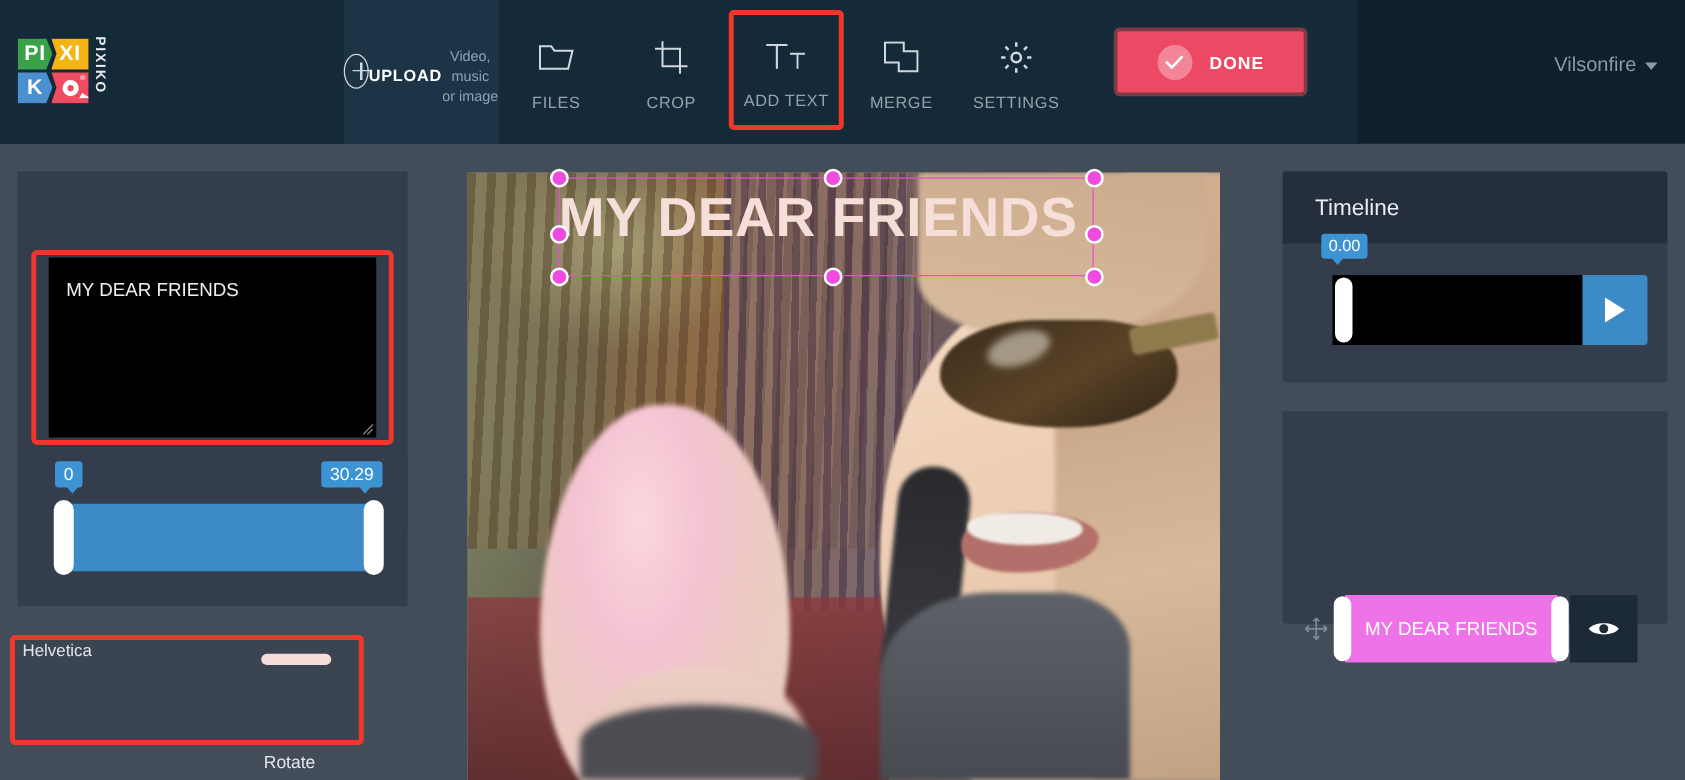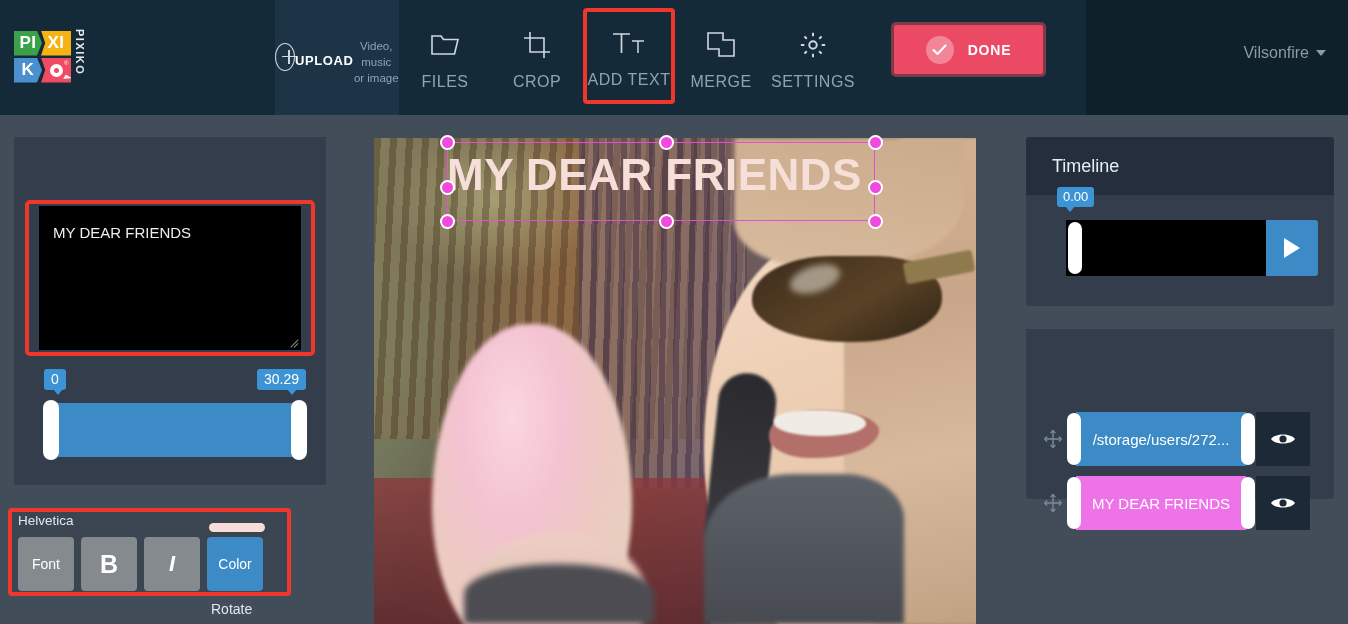--- a/index.html
+++ b/index.html
@@ -69,21 +69,21 @@
   .plus-circle::after  { top: 6px; left: 12.2px; height: 14px; width: 1.6px; }
   .upload-title { font-size: 13px; font-weight: bold; color: #fff; letter-spacing: 0.6px; }
   .upload-sub { font-size: 11.5px; color: #8da4b5; line-height: 16px; text-align: center; margin-top: 3px; }
 
   .tools { position: absolute; left: 399px; top: 0; height: 115px; display: flex; }
   .tool {
     width: 92px; height: 115px; display: flex; flex-direction: column;
     align-items: center; justify-content: center; cursor: pointer; position: relative;
   }
   .tool .ico { height: 40px; display: flex; align-items: center; justify-content: center; }
-  .tool .lbl { font-size: 16px; color: #93a3ae; letter-spacing: 0.5px; margin-top: 8px; }
+  .tool .lbl { font-size: 13px; color: #93a3ae; letter-spacing: 0.5px; margin-top: 8px; }
   .tool.hl {
     border: 4px solid #f0372b; border-radius: 4px; height: 96px; margin-top: 8px;
     width: 92px;
   }
 
   .done-btn {
     position: absolute; left: 891px; top: 22px; width: 155px; height: 55px;
     background: #ec4a64; border: 3px solid #7d3a47; border-radius: 5px;
     display: flex; align-items: center; justify-content: center; cursor: pointer;
   }
@@ -463,26 +463,20 @@
     <div class="sl-bubble" style="left:30px;">0</div>
     <div class="sl-bubble right" style="right:20px;">30.29</div>
     <div class="sl-track"></div>
     <div class="sl-handle" style="left:29px;"></div>
     <div class="sl-handle" style="left:277px;"></div>
   </div>
 
   <div class="font-hl"></div>
   <div class="font-name">Helvetica</div>
   <div class="color-swatch"></div>
-  <div class="fbtns">
-    <div class="fbtn font-b">Font</div>
-    <div class="fbtn bold-b">B</div>
-    <div class="fbtn ital-b">I</div>
-    <div class="fbtn color-b">Color</div>
-  </div>
   <div class="rotate-lbl">Rotate</div>
 
   <div class="canvas">
     <div class="vid-bg">
       <div class="backdrop"></div>
       <div class="shelf"></div>
       <div class="shelf2"></div>
       <div class="counter"></div>
       <div class="pinkhair"></div>
       <div class="pinkhair2"></div>
@@ -521,40 +515,20 @@
   <div class="tl-track"></div>
   <div class="tl-handle"></div>
   <div class="play-btn">
     <div class="play-tri"></div>
   </div>
 
   <div class="right-panel" style="top:329px;">
     <div class="rp-body" style="height:170px;"></div>
   </div>
 
-  <div class="obj-row" style="top:412px;">
-    <div class="obj-drag">
-      <svg width="20" height="20" viewBox="0 0 20 20" fill="none" stroke="#7a8a99" stroke-width="1.4">
-        <path d="M10 1.5v17M1.5 10h17"></path>
-        <path d="M10 1.5l-2.4 2.6M10 1.5l2.4 2.6M10 18.5l-2.4-2.6M10 18.5l2.4-2.6M1.5 10l2.6-2.4M1.5 10l2.6 2.4M18.5 10l-2.6-2.4M18.5 10l-2.6 2.4"></path>
-      </svg>
-    </div>
-    <div class="obj-chip">
-      <div class="chip-fill" style="background:#3d8bc6;"></div>
-      <div class="chip-grip" style="left:1px;"></div>
-      <div class="chip-grip" style="left:175px;"></div>
-      <div class="chip-label">/storage/users/272...</div>
-    </div>
-    <div class="eye-btn">
-      <svg width="26" height="16" viewBox="0 0 26 16">
-        <path d="M1 8c4-6 20-6 24 0-4 6-20 6-24 0z" fill="#fff"></path>
-        <circle cx="13" cy="8" r="3.6" fill="#1c2936"></circle>
-      </svg>
-    </div>
-  </div>
 
   <div class="obj-row" style="top:476px;">
     <div class="obj-drag">
       <svg width="20" height="20" viewBox="0 0 20 20" fill="none" stroke="#7a8a99" stroke-width="1.4">
         <path d="M10 1.5v17M1.5 10h17"></path>
         <path d="M10 1.5l-2.4 2.6M10 1.5l2.4 2.6M10 18.5l-2.4-2.6M10 18.5l2.4-2.6M1.5 10l2.6-2.4M1.5 10l2.6 2.4M18.5 10l-2.6-2.4M18.5 10l-2.6 2.4"></path>
       </svg>
     </div>
     <div class="obj-chip">
       <div class="chip-fill" style="background:#ef73e8;"></div>

